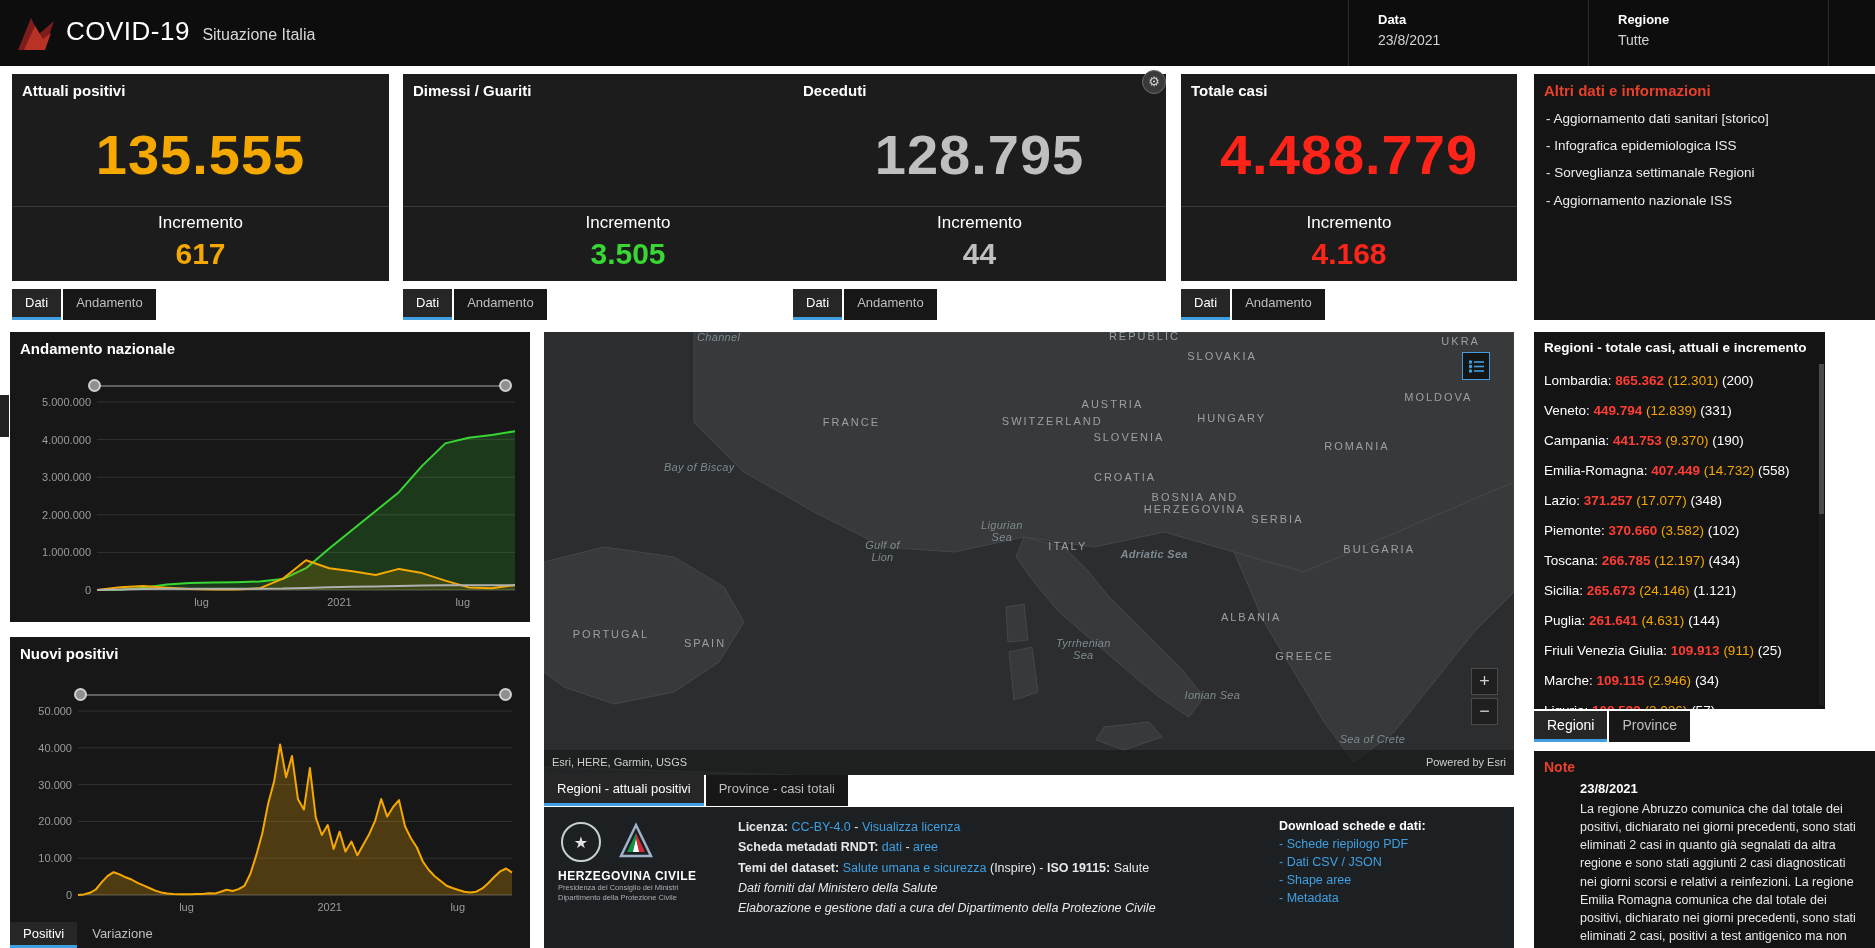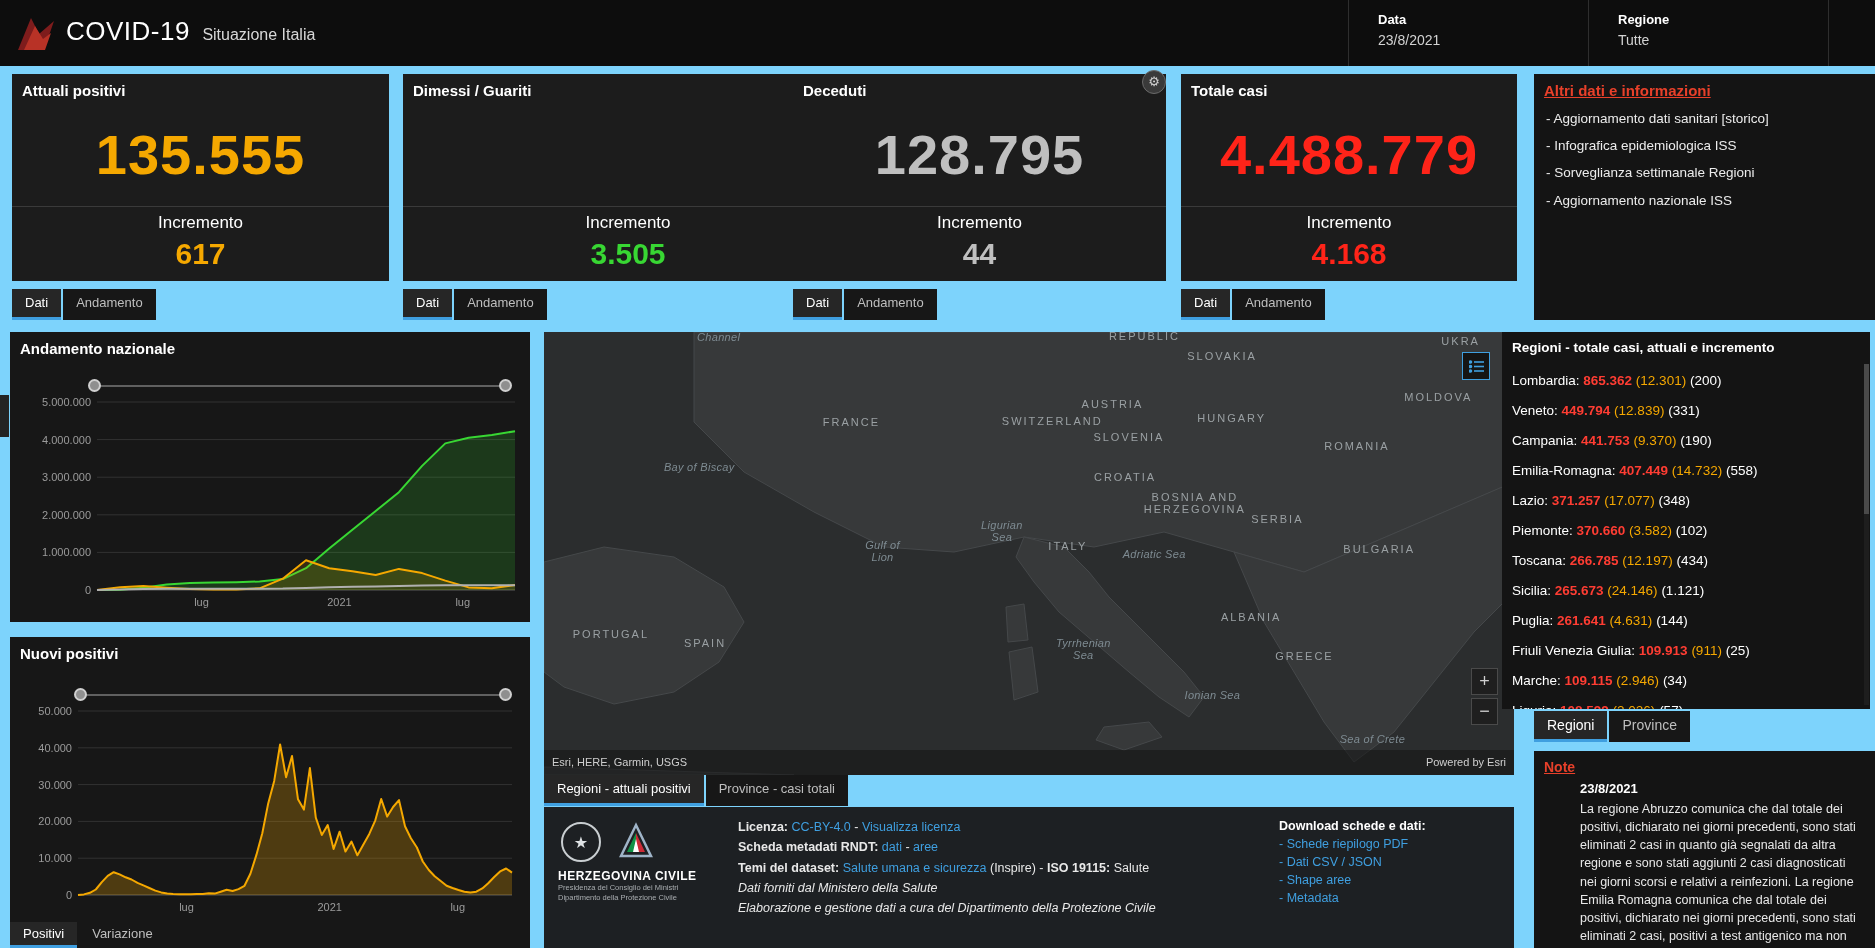--- a/index.html
+++ b/index.html
@@ -1,17 +1,17 @@
 <!DOCTYPE html>
 <html><head>
 <meta charset="utf-8">
 <style>
   html,body{margin:0;padding:0;background:#000;}
   *{box-sizing:border-box;font-family:"Liberation Sans",sans-serif;}
-  #app{position:relative;width:1875px;height:948px;background:#7dd3fc;overflow:hidden;color:#fff;}
+  #app{position:relative;width:1875px;height:948px;background:#ffffff;overflow:hidden;color:#fff;}
 
   
   #header{position:absolute;left:0;top:0;width:1875px;height:66px;background:#0d0d0d;}
   #logo{position:absolute;left:14px;top:12px;}
   .titlewrap{position:absolute;left:66px;top:16px;white-space:nowrap;}
   .apptitle{font-size:26px;color:#fff;letter-spacing:.5px;}
   .appsub{font-size:16px;color:#d8d8d8;margin-left:8px;}
   .hdr-sep{position:absolute;top:0;width:1px;height:66px;background:#2e2e2e;}
   .hdr-field{position:absolute;top:0;height:66px;cursor:pointer;}
   .hdr-label{position:absolute;top:12px;font-size:13px;font-weight:bold;color:#fff;}
@@ -26,21 +26,21 @@
   .card-inc{position:absolute;left:0;right:0;top:163px;text-align:center;font-size:30px;font-weight:bold;}
   .v-orange{color:#f5a800}.v-green{color:#38d733}.v-gray{color:#bfbfbf}.v-red{color:#ff2419}
 
   .tabrow{position:absolute;top:289px;display:flex;gap:2px;}
   .tab{height:31px;line-height:28px;padding:0 13px;font-size:13px;color:#bfbfbf;background:#171717;border-bottom:3px solid transparent;cursor:pointer;white-space:nowrap;}
   .tab.active{background:#262626;color:#fff;border-bottom:3px solid #3f9fe0;}
 
   
   .panel{position:absolute;background:#141414;}
   .panel-title{position:absolute;left:10px;top:8px;font-size:15px;font-weight:bold;color:#fff;white-space:nowrap;}
-  .panel-title.red{color:#e8402a;text-decoration:underline;}
+  .panel-title.red{color:#e8402a;}
 
   
   #info-list{position:absolute;left:12px;top:36px;right:14px;font-size:13.5px;color:#ececec;}
   #info-list .info-item{margin-bottom:9px;line-height:1.35;cursor:pointer;}
 
   
   .range-slider{position:absolute;height:15px;}
   .range-track{position:absolute;left:7px;right:7px;top:7px;height:2px;background:#606060;}
   .range-handle{position:absolute;top:1px;width:13px;height:13px;border-radius:50%;background:#8f8f8f;border:2px solid #cfcfcf;cursor:ew-resize;}
   .range-handle.left{left:0}.range-handle.right{right:0}
@@ -269,21 +269,21 @@
         <div class="maplabel country" style="left: 60.3%; top: 23.8%;">SLOVENIA</div>
         <div class="maplabel country" style="left: 83.8%; top: 25.7%;">ROMANIA</div>
         <div class="maplabel sea" style="left: 16%; top: 30.5%;">Bay of Biscay</div>
         <div class="maplabel country" style="left: 59.9%; top: 32.7%;">CROATIA</div>
         <div class="maplabel country" style="left: 67.1%; top: 38.5%;">BOSNIA AND
 HERZEGOVINA</div>
         <div class="maplabel country" style="left: 75.6%; top: 42.2%;">SERBIA</div>
         <div class="maplabel sea" style="left: 47.2%; top: 45%;">Ligurian
 Sea</div>
         <div class="maplabel country" style="left: 54%; top: 48.4%;">ITALY</div>
-        <div class="maplabel sea" style="left: 62.9%; top: 50%;">Adriatic Sea</div>
+        <div class="maplabel sea" style="left: 62.9%; top: 50%; font-weight: bold;">Adriatic Sea</div>
         <div class="maplabel country" style="left: 86.1%; top: 48.9%;">BULGARIA</div>
         <div class="maplabel sea" style="left: 34.9%; top: 49.5%;">Gulf of
 Lion</div>
         <div class="maplabel country" style="left: 6.9%; top: 68.1%;">PORTUGAL</div>
         <div class="maplabel country" style="left: 16.6%; top: 70.3%;">SPAIN</div>
         <div class="maplabel country" style="left: 72.9%; top: 64.3%;">ALBANIA</div>
         <div class="maplabel sea" style="left: 55.6%; top: 71.5%;">Tyrrhenian
 Sea</div>
         <div class="maplabel country" style="left: 78.4%; top: 73.2%;">GREECE</div>
         <div class="maplabel sea" style="left: 68.9%; top: 81.9%;">Ionian Sea</div>
@@ -341,21 +341,21 @@
       <div id="download-title">Download schede e dati:</div>
       <div id="download-links">
           <div class="dl-link">- Schede riepilogo PDF</div>
           <div class="dl-link">- Dati CSV / JSON</div>
           <div class="dl-link">- Shape aree</div>
           <div class="dl-link">- Metadata</div>
         </div>
     </div>
   </section>
 
-  <aside class="panel" style="left:1502px;top:332px;width:368px;height:377px">
+  <aside class="panel" style="left:1534px;top:332px;width:291px;height:377px">
     <div class="panel-title" style="font-size:13.5px">Regioni - totale casi, attuali e incremento</div>
     <div id="region-list">
         <div class="region-row"><span class="rname">Lombardia: </span><span class="rtotal">865.362 </span><span class="rattuali">(12.301) </span><span class="rinc">(200)</span></div>
         <div class="region-row"><span class="rname">Veneto: </span><span class="rtotal">449.794 </span><span class="rattuali">(12.839) </span><span class="rinc">(331)</span></div>
         <div class="region-row"><span class="rname">Campania: </span><span class="rtotal">441.753 </span><span class="rattuali">(9.370) </span><span class="rinc">(190)</span></div>
         <div class="region-row"><span class="rname">Emilia-Romagna: </span><span class="rtotal">407.449 </span><span class="rattuali">(14.732) </span><span class="rinc">(558)</span></div>
         <div class="region-row"><span class="rname">Lazio: </span><span class="rtotal">371.257 </span><span class="rattuali">(17.077) </span><span class="rinc">(348)</span></div>
         <div class="region-row"><span class="rname">Piemonte: </span><span class="rtotal">370.660 </span><span class="rattuali">(3.582) </span><span class="rinc">(102)</span></div>
         <div class="region-row"><span class="rname">Toscana: </span><span class="rtotal">266.785 </span><span class="rattuali">(12.197) </span><span class="rinc">(434)</span></div>
         <div class="region-row"><span class="rname">Sicilia: </span><span class="rtotal">265.673 </span><span class="rattuali">(24.146) </span><span class="rinc">(1.121)</span></div>

